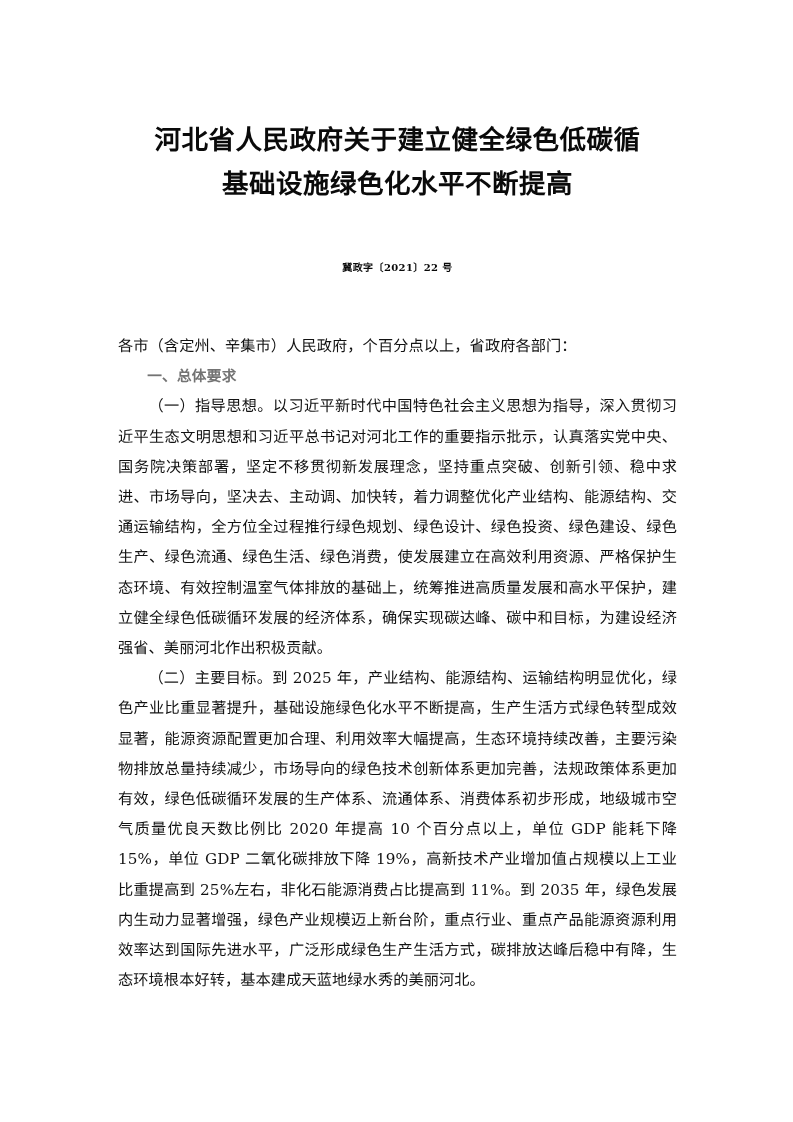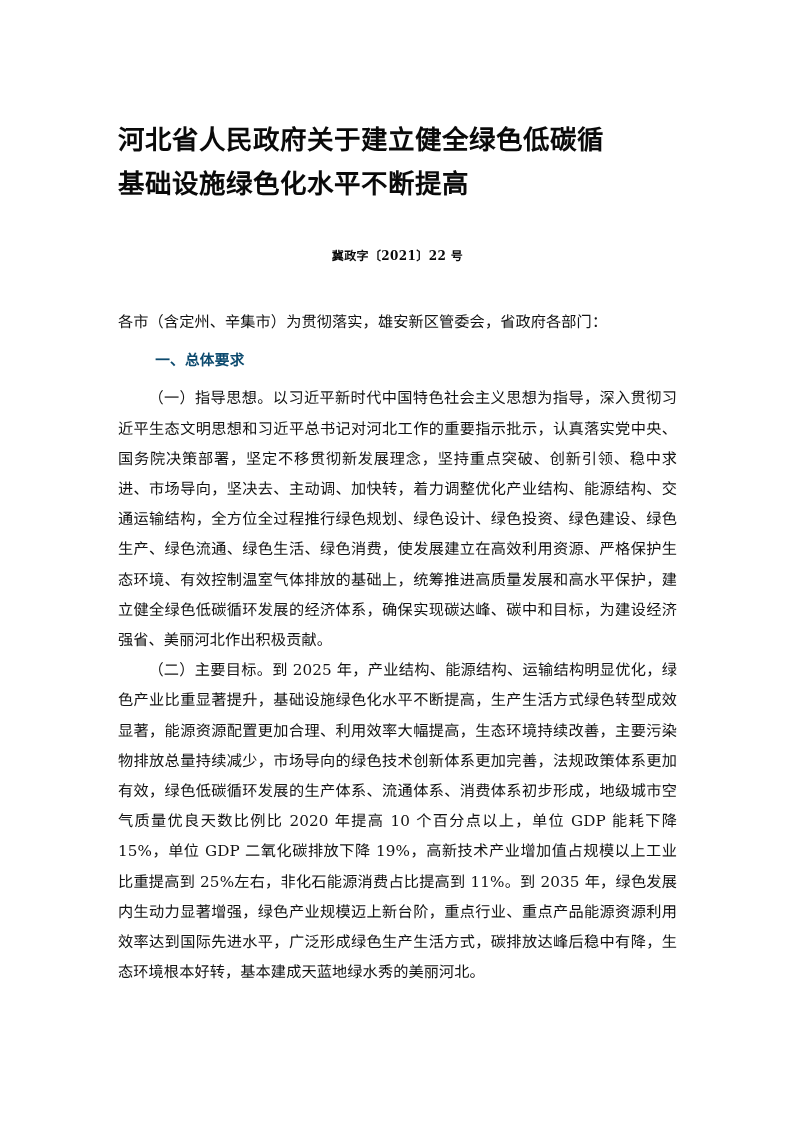--- a/index.html
+++ b/index.html
@@ -26,40 +26,41 @@
     position: absolute;
     left: 118px;
     top: 0;
     width: 559px;
   }
 
   
   .doc-title {
     margin: 0;
     padding-top: 118px;
+    text-align: center;
     font-family: "DejaVu Sans", "Liberation Sans", sans-serif;
     font-weight: bold;
     font-size: 26.5px;
     line-height: 44px;
     letter-spacing: 0.5px;
     color: #0a0a0a;
   }
   .doc-title .title-line {
     display: block;
     white-space: nowrap;
   }
 
   
   .doc-number {
-    margin: 1px;
+    margin: 13px;
     padding-top: 37px;
     text-align: center;
     font-family: "DejaVu Serif", "Liberation Serif", serif;
     font-weight: bold;
-    font-size: 12px;
+    font-size: 10px;
     line-height: 24px;
     letter-spacing: 0.4px;
     color: #0a0a0a;
   }
 
   
   .body-block {
     padding-top: 38px;
   }
 
@@ -75,46 +76,46 @@
 
   p.para.addressee {
     text-indent: 0;
   }
 
   p.para.indent {
     text-indent: 2em;
   }
 
   p.heading-1 {
-    margin: 8px;
+    margin: 0;
     text-indent: 2em;
     font-family: "DejaVu Sans", "Liberation Sans", sans-serif;
     font-weight: bold;
     font-size: 14.6px;
     line-height: 30.2px;
-    color: #0c4a6e;
+    color: #737373;
     letter-spacing: 0.3px;
   }
 </style>
 </head>
 <body>
 
 <div class="page">
   <div class="content">
 
     <h1 class="doc-title">
       <span class="title-line">河北省人民政府关于建立健全绿色低碳循</span>
       <span class="title-line">基础设施绿色化水平不断提高</span>
     </h1>
 
     <p class="doc-number">冀政字〔2021〕22 号</p>
 
     <div class="body-block">
 
-      <p class="para addressee">各市（含定州、辛集市）为贯彻落实，雄安新区管委会，省政府各部门：</p>
+      <p class="para addressee">各市（含定州、辛集市）人民政府，个百分点以上，省政府各部门：</p>
 
 
       <p class="heading-1">一、总体要求</p>
 
       <p class="para indent">（一）指导思想。以习近平新时代中国特色社会主义思想为指导，深入贯彻习近平生态文明思想和习近平总书记对河北工作的重要指示批示，认真落实党中央、国务院决策部署，坚定不移贯彻新发展理念，坚持重点突破、创新引领、稳中求进、市场导向，坚决去、主动调、加快转，着力调整优化产业结构、能源结构、交通运输结构，全方位全过程推行绿色规划、绿色设计、绿色投资、绿色建设、绿色生产、绿色流通、绿色生活、绿色消费，使发展建立在高效利用资源、严格保护生态环境、有效控制温室气体排放的基础上，统筹推进高质量发展和高水平保护，建立健全绿色低碳循环发展的经济体系，确保实现碳达峰、碳中和目标，为建设经济强省、美丽河北作出积极贡献。</p>
 
       <p class="para indent">（二）主要目标。到 2025 年，产业结构、能源结构、运输结构明显优化，绿色产业比重显著提升，基础设施绿色化水平不断提高，生产生活方式绿色转型成效显著，能源资源配置更加合理、利用效率大幅提高，生态环境持续改善，主要污染物排放总量持续减少，市场导向的绿色技术创新体系更加完善，法规政策体系更加有效，绿色低碳循环发展的生产体系、流通体系、消费体系初步形成，地级城市空气质量优良天数比例比 2020 年提高 10 个百分点以上，单位 GDP 能耗下降 15%，单位 GDP 二氧化碳排放下降 19%，高新技术产业增加值占规模以上工业比重提高到 25%左右，非化石能源消费占比提高到 11%。到 2035 年，绿色发展内生动力显著增强，绿色产业规模迈上新台阶，重点行业、重点产品能源资源利用效率达到国际先进水平，广泛形成绿色生产生活方式，碳排放达峰后稳中有降，生态环境根本好转，基本建成天蓝地绿水秀的美丽河北。</p>
 
     </div>
   </div>

